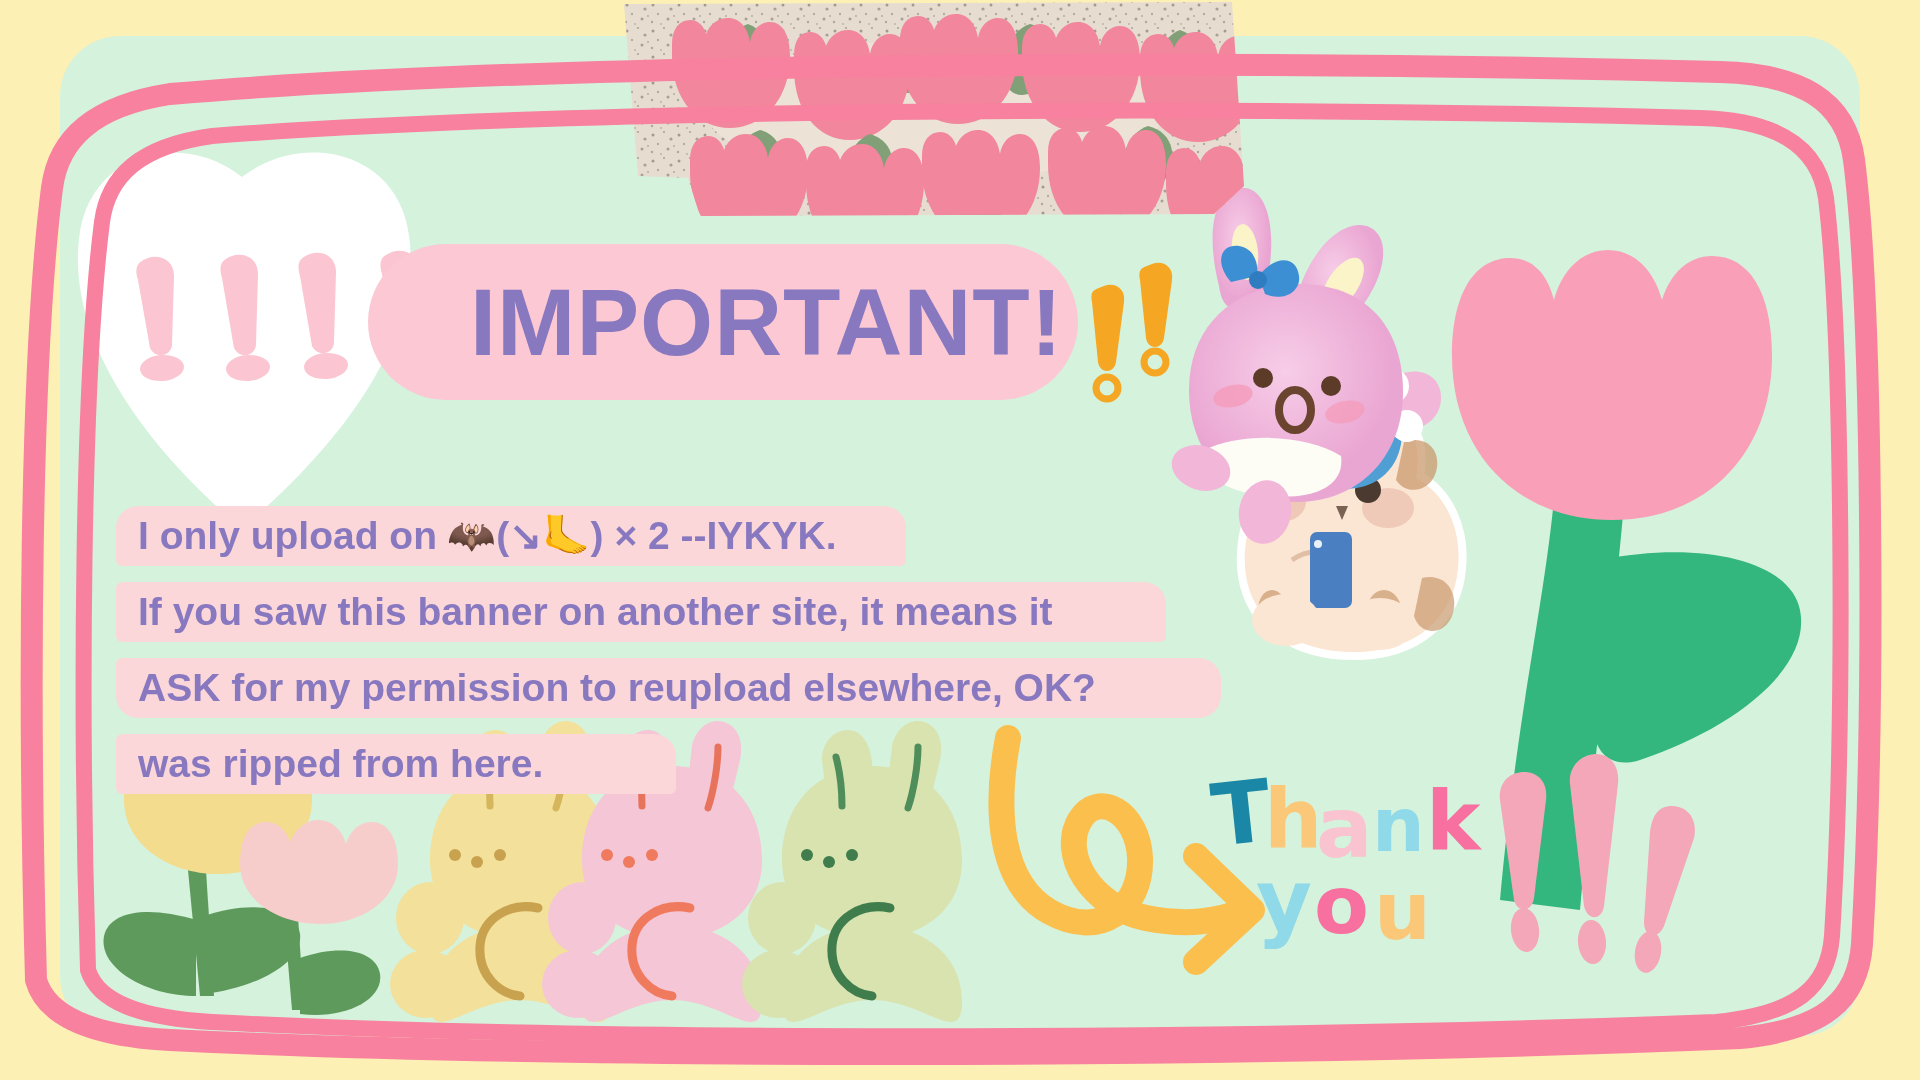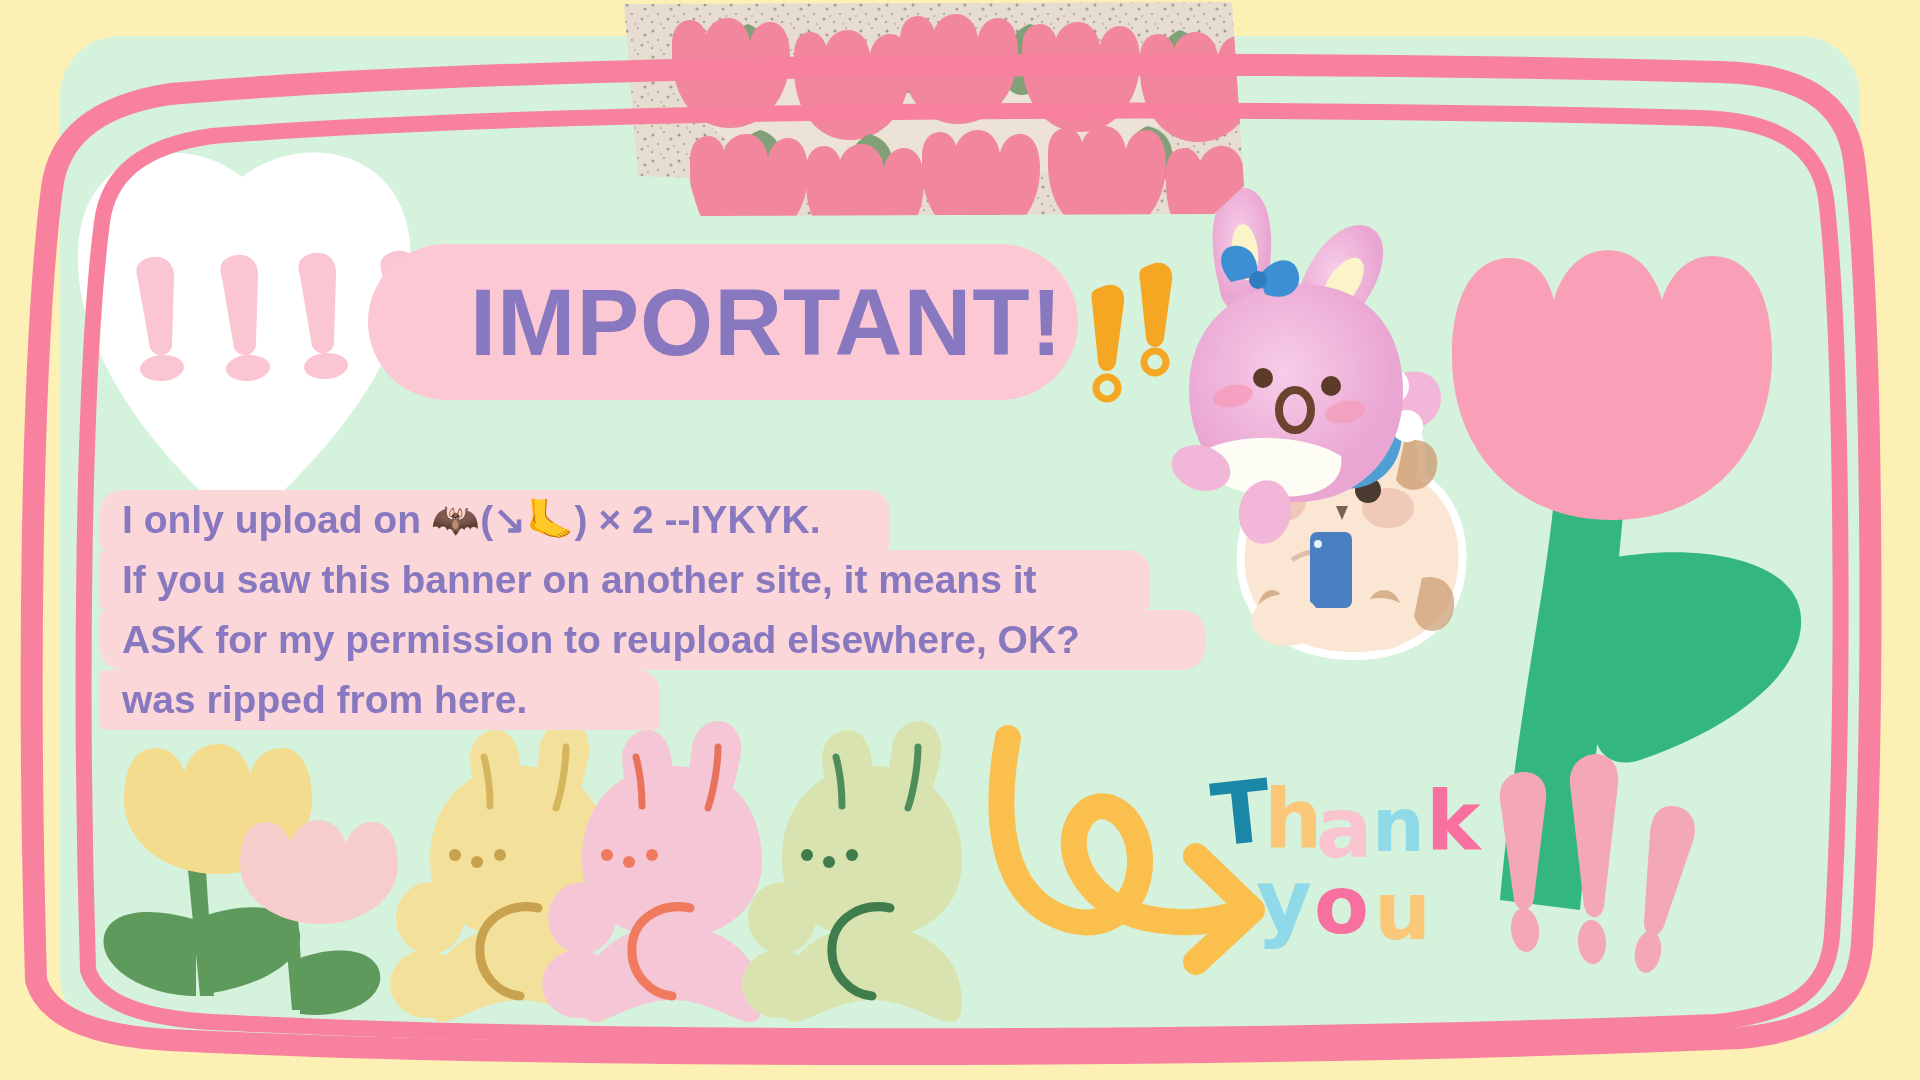--- a/index.html
+++ b/index.html
@@ -25,21 +25,21 @@
     background:#fbc8d4;border-radius:78px;
   }
   .hdr-text{
     position:absolute;left:470px;top:258px;width:640px;height:130px;
     font-size:94px;font-weight:bold;letter-spacing:1px;
     color:#8878bf;line-height:130px;white-space:nowrap;
   }
 
   
   .msg{position:absolute;left:100px;top:490px;width:1130px;}
-  .msg-row{position:relative;height:60px;margin:0;}
+  .msg-row{position:relative;height:60px;margin:16px;}
   .msg-pill{
     position:absolute;left:0;top:0;height:60px;
     background:#fbd7da;border-radius:16px;
   }
   .msg-line{
     position:absolute;left:22px;top:0;height:60px;line-height:60px;
     font-size:39px;font-weight:bold;color:#8878bf;white-space:nowrap;
   }
   .r0 .msg-pill{width:790px;border-radius:22px 22px 6px 6px;}
   .r1 .msg-pill{width:1050px;border-radius:6px 22px 6px 6px;}

